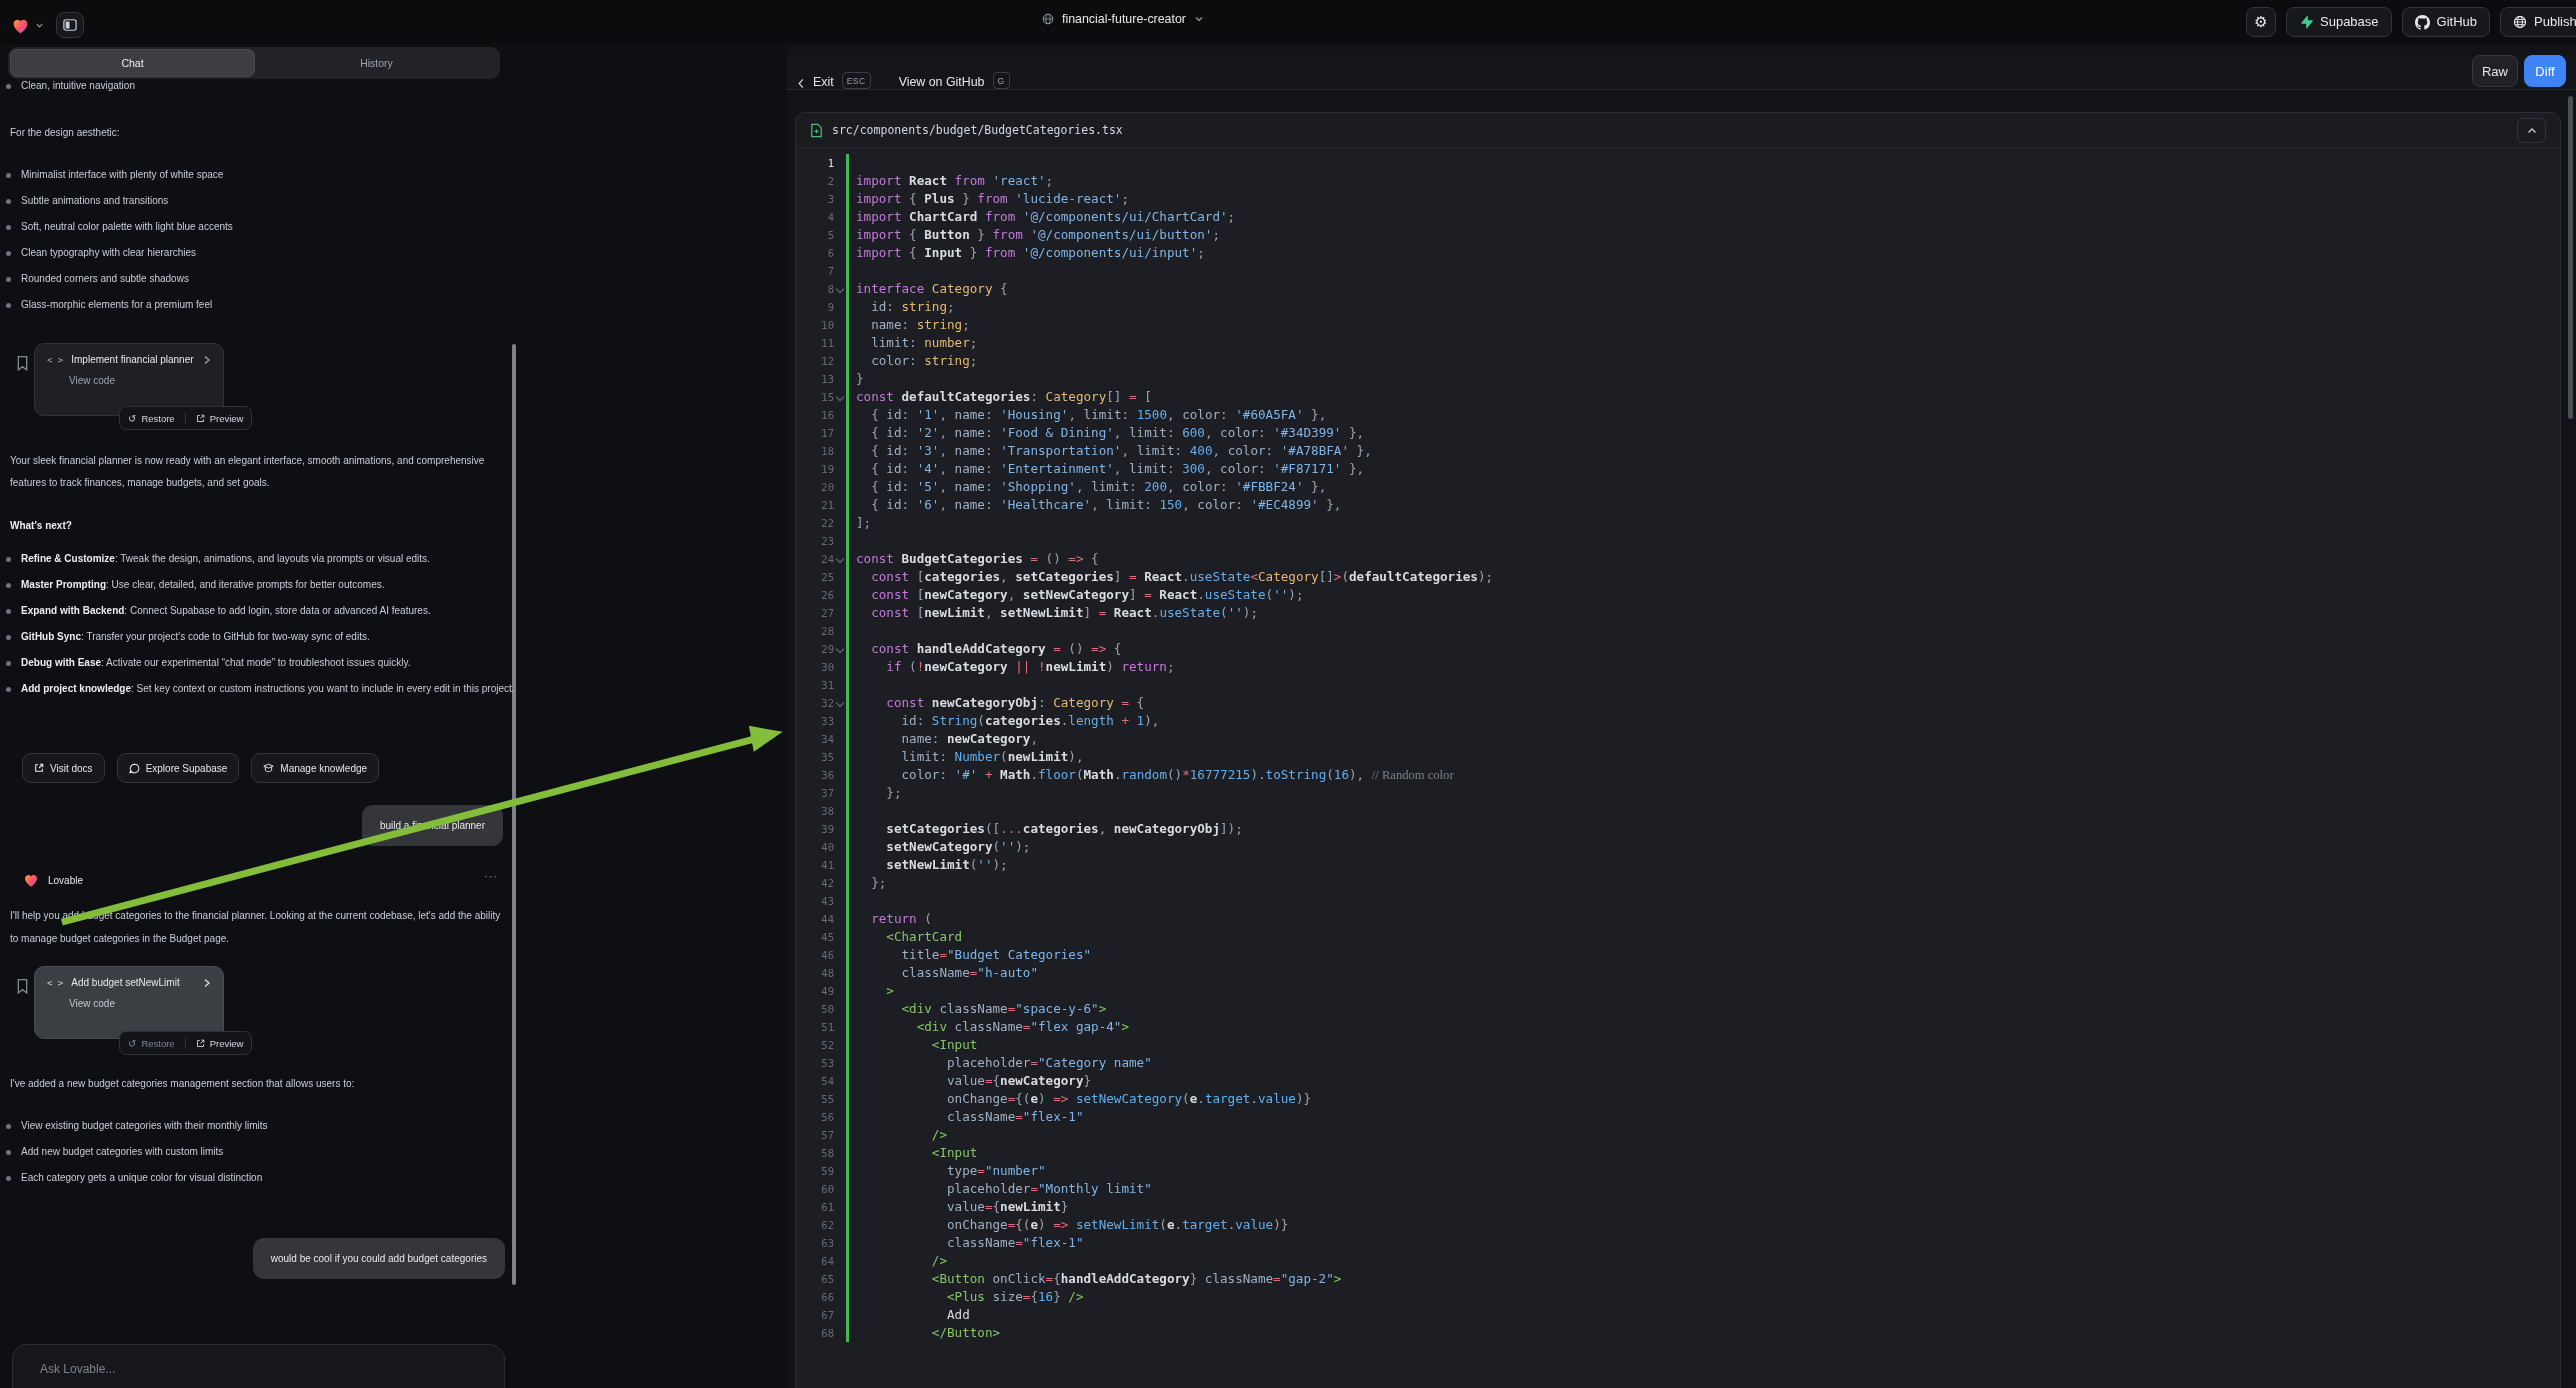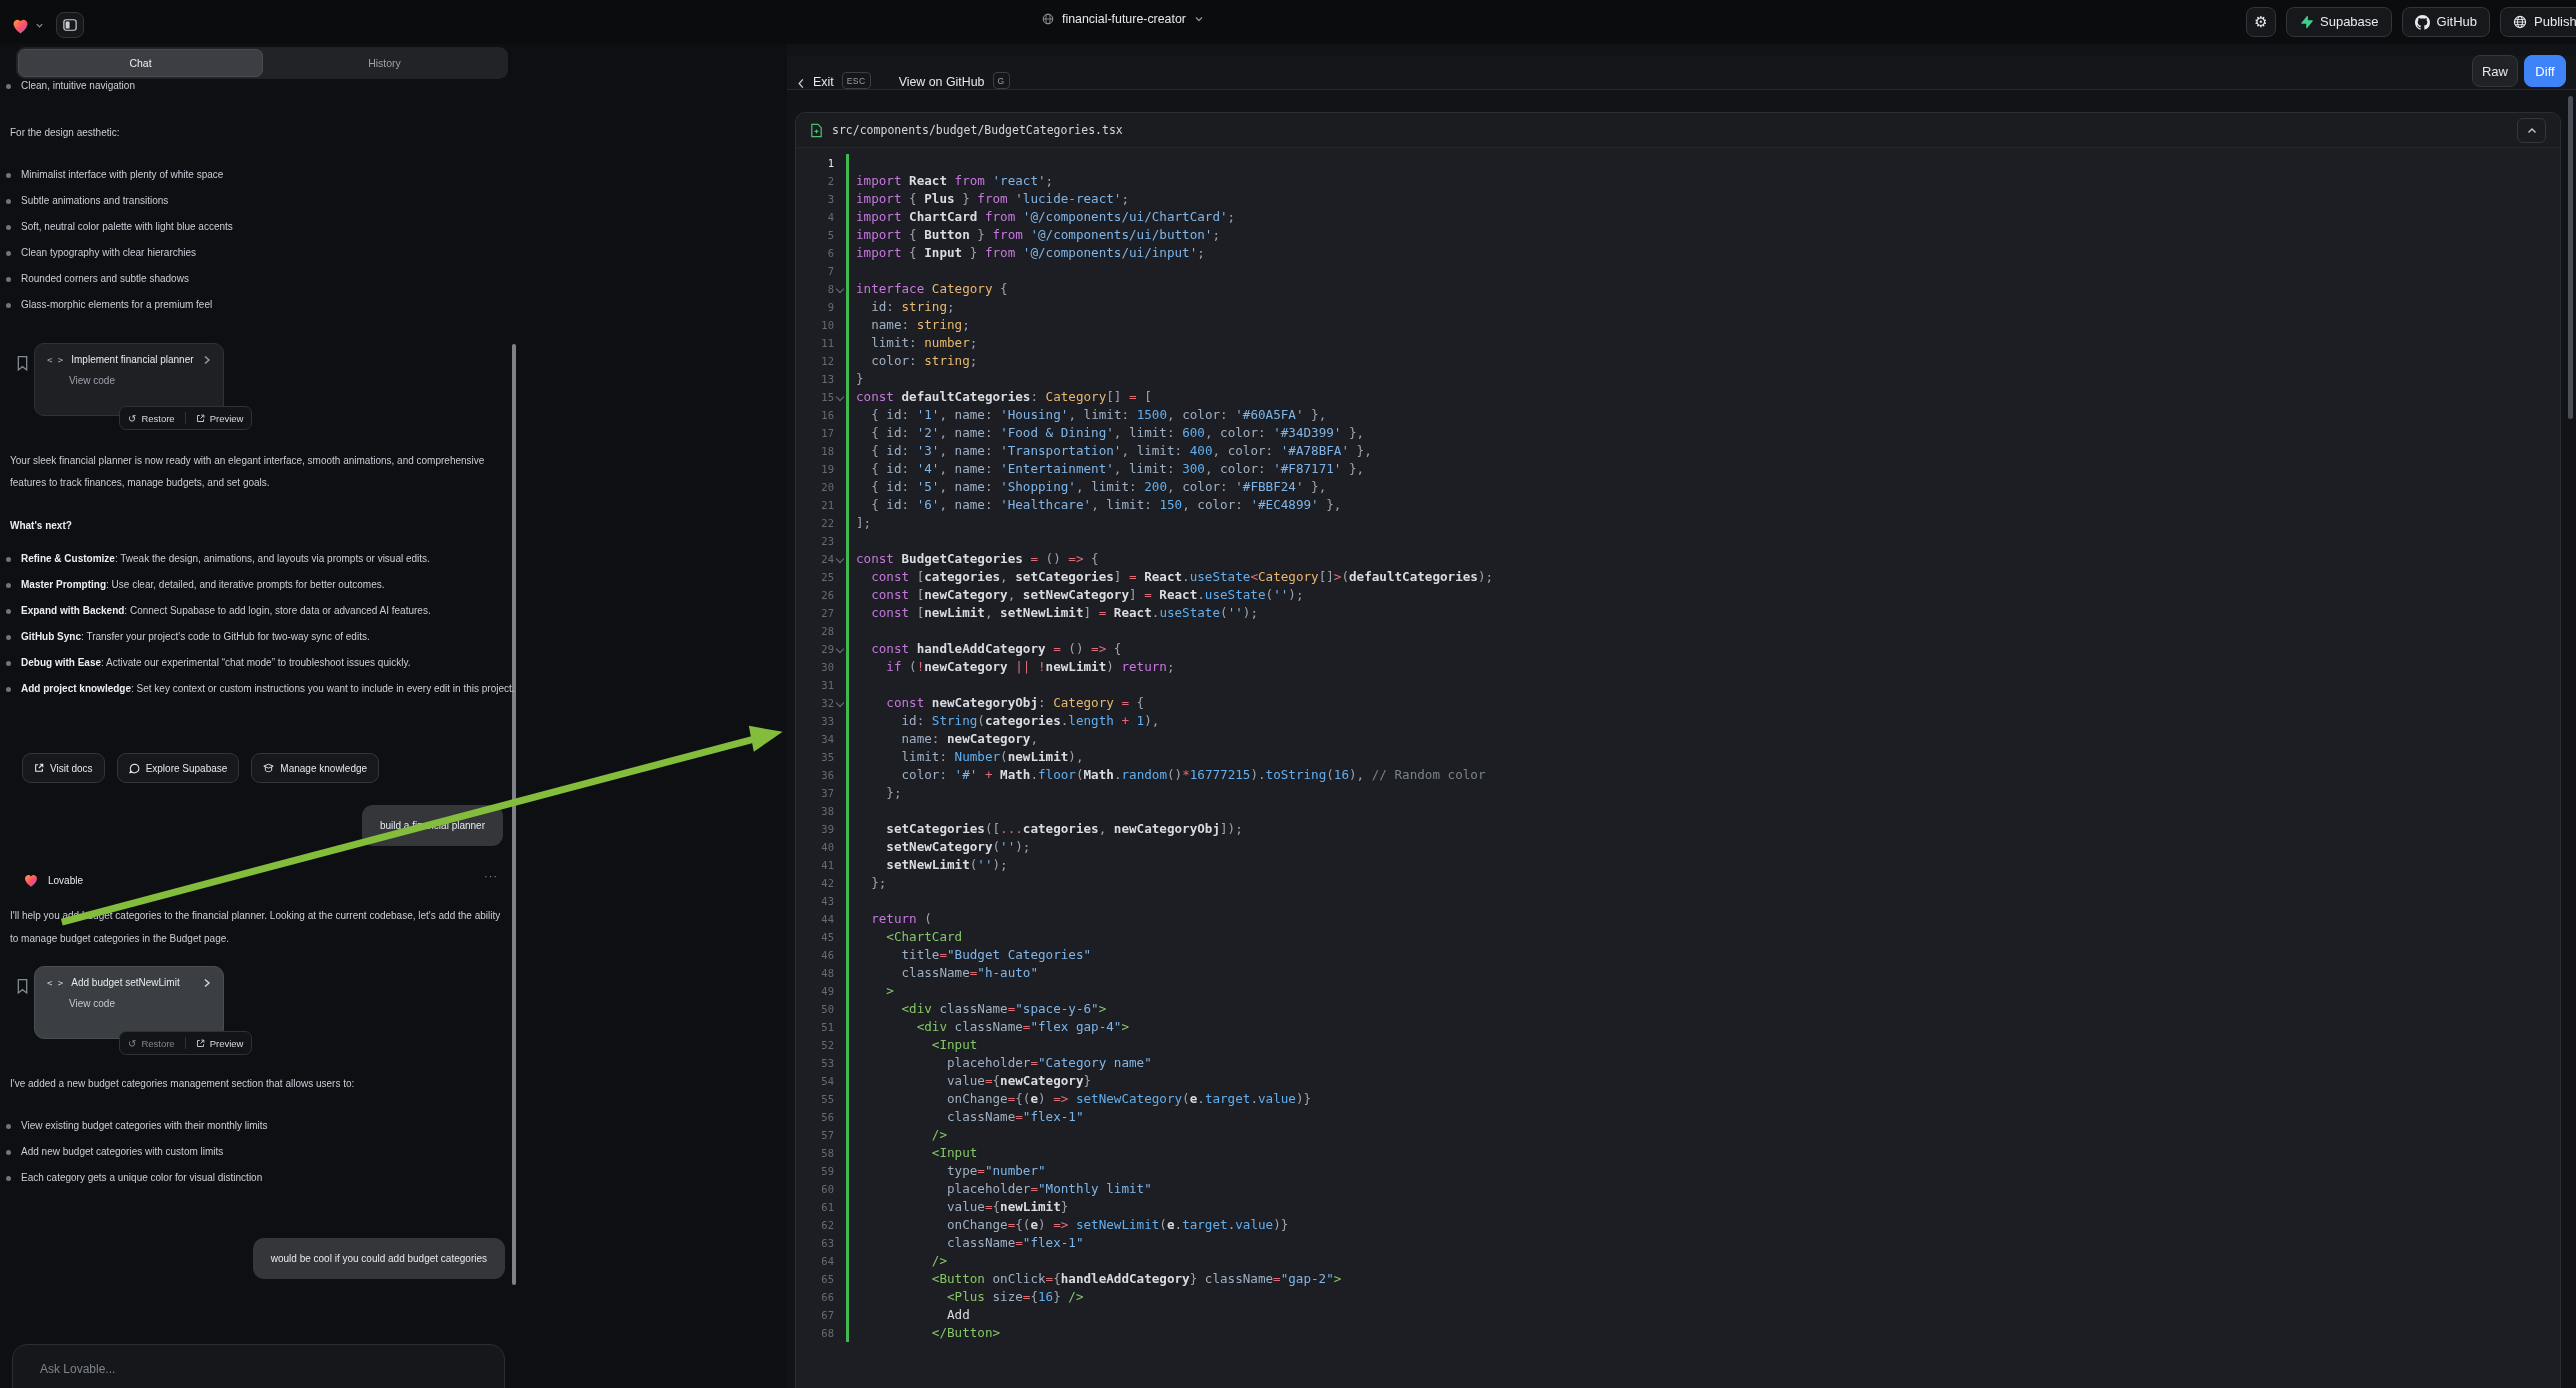--- a/index.html
+++ b/index.html
@@ -9,21 +9,21 @@
 
   
   #topbar{left:0;top:0;width:2576px;height:44px;background:#0B0C0E;}
   .hbtn{display:inline-flex;align-items:center;gap:7px;height:28px;padding:0 12px;border:1px solid #33353A;
     border-radius:8px;background:#17181B;color:#E8EAED;font-size:13px;line-height:28px;}
   .icon-only{width:28px;padding:0;justify-content:center;}
   #project{display:flex;align-items:center;gap:8px;color:#E6E8EB;font-size:12.4px;}
 
   
   #chat{left:0;top:44px;width:787px;height:1344px;background:#0E0F12;}
-  #tabbar{left:16px;top:3px;width:492px;height:32px;background:#222327;border-radius:9px;display:flex;padding:2px;box-sizing:border-box;}
+  #tabbar{left:8px;top:3px;width:492px;height:32px;background:#222327;border-radius:9px;display:flex;padding:2px;box-sizing:border-box;}
   .tab{flex:1;display:flex;align-items:center;justify-content:center;font-size:10.5px;color:#9CA2AB;border-radius:7px;}
   .tab.sel{background:#3C3E44;color:#ECEEF1;border:1px solid #4A4C52;}
   .chat-text{color:#C9CED6;font-size:10px;line-height:14px;}
   .chat-bold{color:#ECEEF1;font-weight:bold;}
   ul.cl{list-style:none;margin:0;padding:0;}
   ul.cl li{position:relative;padding-left:21px;min-height:26px;line-height:26px;font-size:10px;color:#C9CED6;width:503px;}
   ul.cl li::before{content:"";position:absolute;left:6px;top:11px;width:5px;height:5px;border-radius:50%;background:#6F757E;}
   .vcard{width:190px;height:73px;background:#1E2024;border:1px solid #303236;border-radius:10px;box-sizing:border-box;padding:10px 12px;}
   .vcard.sel{background:#3B3E43;border-color:#4A4D52;}
   .vcard .row1{display:flex;align-items:center;gap:8px;color:#E8EAED;font-size:10px;}
@@ -61,21 +61,21 @@
   .cline{display:flex;height:18px;line-height:18px;font-family:"DejaVu Sans Mono",monospace;font-size:12.6px;white-space:pre;}
   .lno{width:38px;text-align:right;color:#646C76;font-size:10.5px;flex:0 0 38px;}
   .foldslot{width:12px;flex:0 0 12px;position:relative;}
   .foldslot .chev{position:absolute;left:3px;top:6px;width:5px;height:5px;border-right:1.4px solid #6B7280;border-bottom:1.4px solid #6B7280;transform:rotate(45deg);}
   .gbar{width:3px;flex:0 0 3px;background:var(--added-green,#3FB950);}
   .ctext{padding-left:7px;}
   .lno.active{color:#E3E6EA;}
   .tk-k{color:var(--tk-k,#C678DD);} .tk-t{color:var(--tk-t,#E8B86D);} .tk-s{color:var(--tk-s,#7FB5E8);}
   .tk-n{color:var(--tk-n,#61AFEF);} .tk-p{color:var(--tk-p,#9DA5B0);} .tk-i{color:var(--tk-i,#D8DCE2);font-weight:bold;}
   .tk-pr{color:var(--tk-pr,#9FB0C4);} .tk-o{color:var(--tk-o,#E06C75);} .tk-f{color:var(--tk-f,#61AFEF);}
-  .tk-g{color:var(--tk-g,#85C665);} .tk-c{color:var(--tk-c,#7A828C);} .tk-w{color:var(--tk-w,#D8DCE2);}
+  .tk-g{color:var(--tk-g,#85C665);} .tk-c{color:var(--tk-c,#7A828C);font-family:Liberation Serif, serif;} .tk-w{color:var(--tk-w,#D8DCE2);}
   svg{display:block;}
 </style>
 </head>
 <body>
 
 <div id="stage">
 
   <div class="abs" id="topbar">
     <div class="abs" style="left:10px;top:12px;display:flex;align-items:center;gap:4px;">
       <span>

